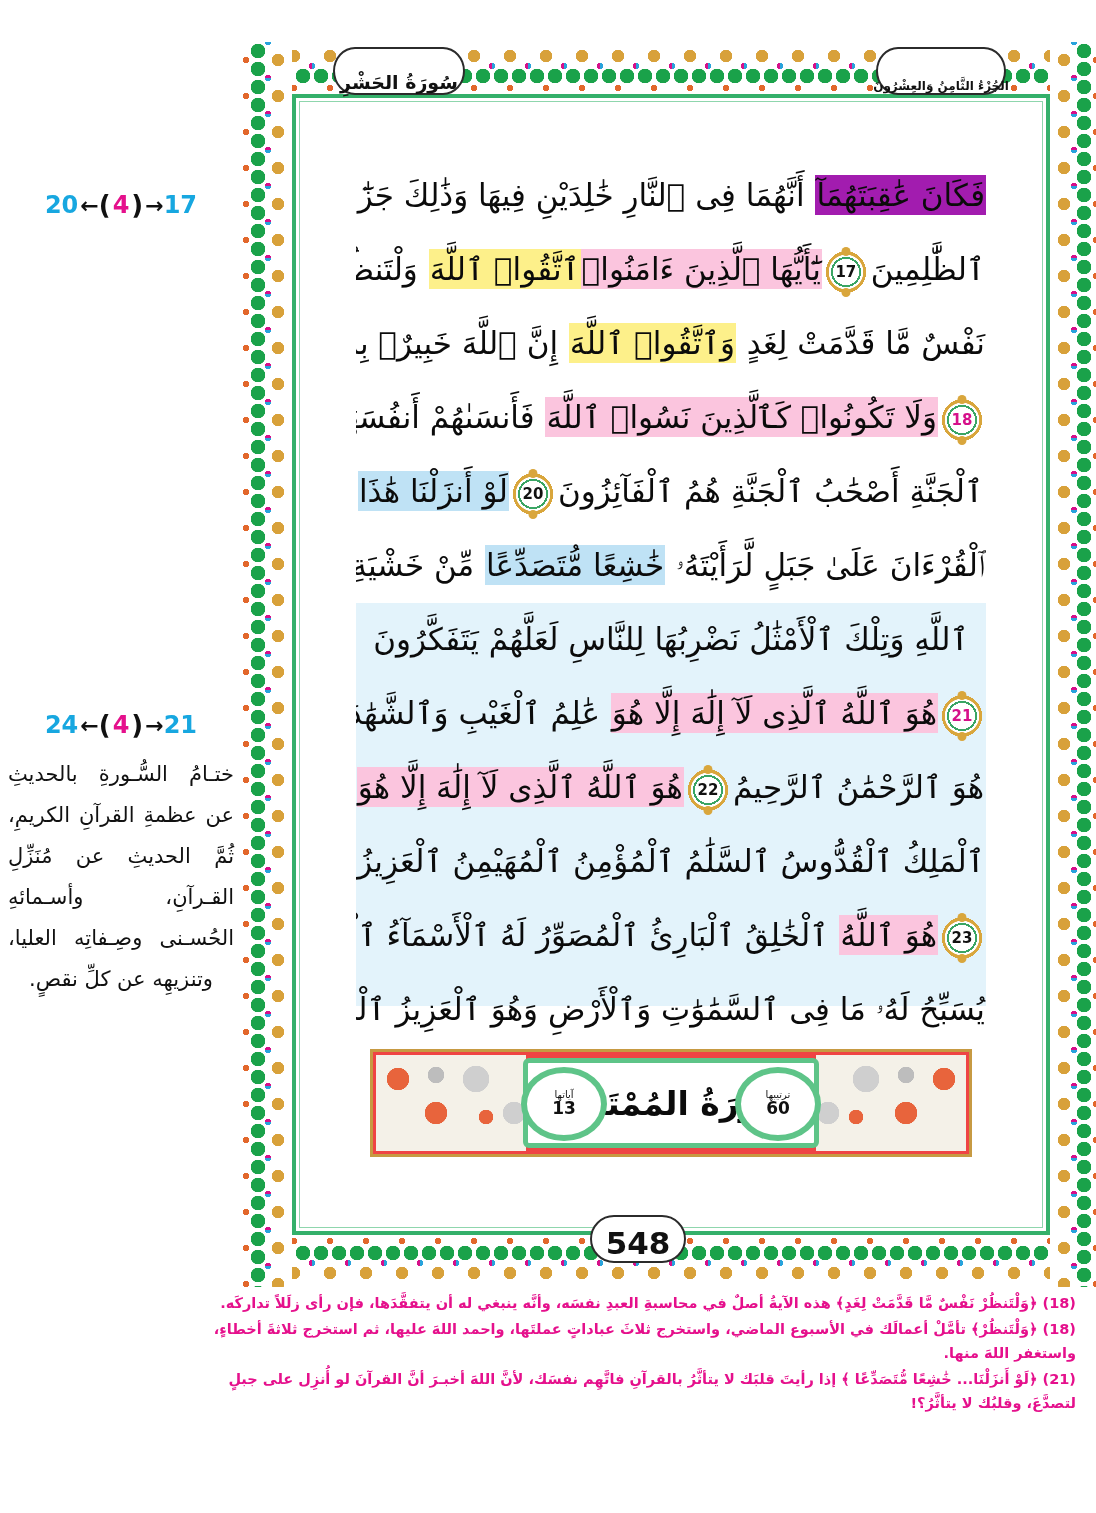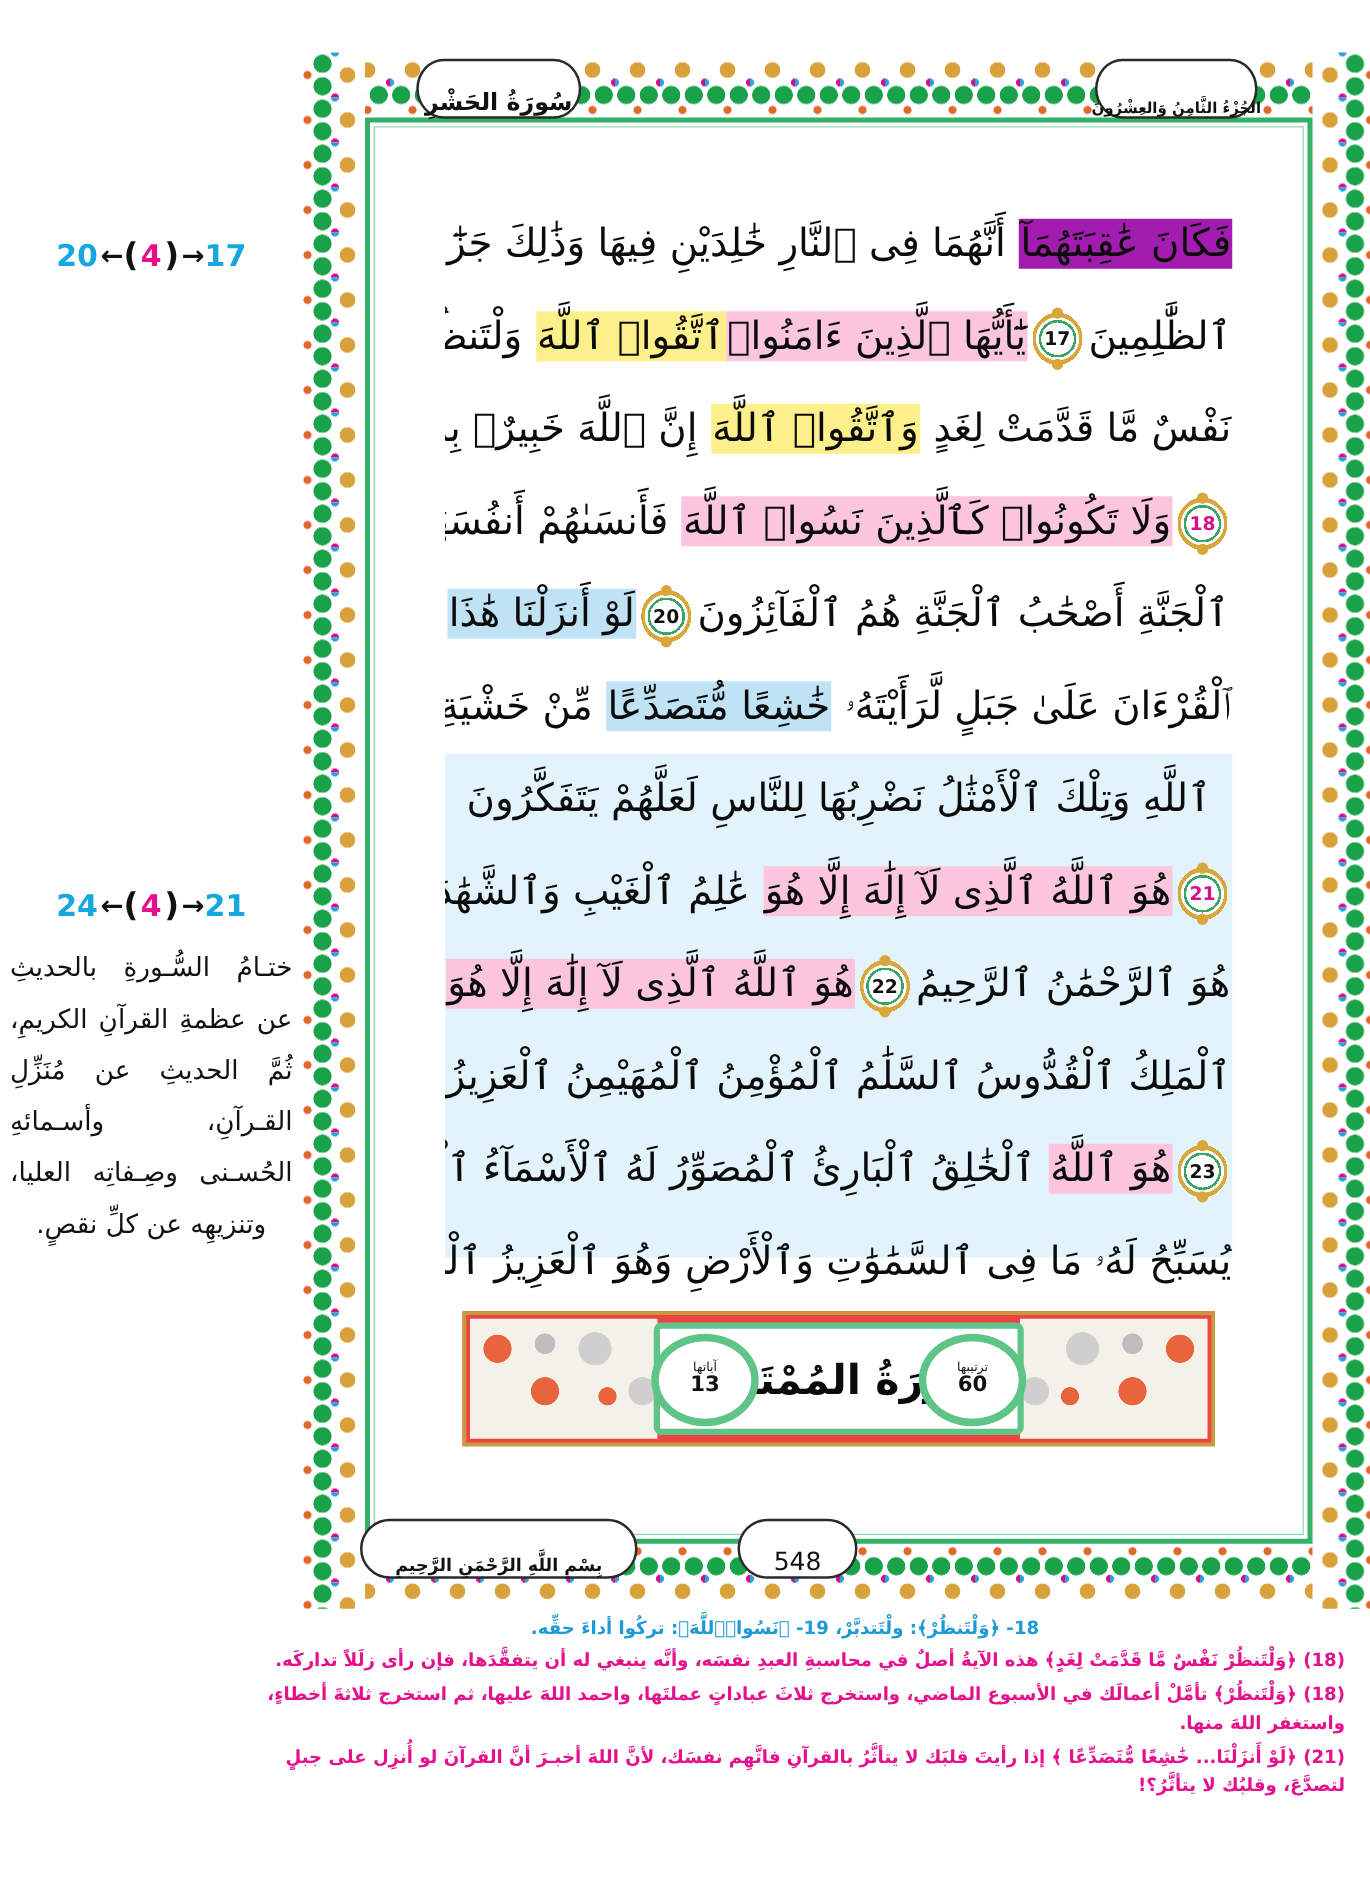--- a/index.html
+++ b/index.html
@@ -81,21 +81,21 @@
     font-weight:bold;color:#111;white-space:nowrap;
   }
   #surah-name-cartouche{left:333px;top:47px;width:128px;height:44px;}
   #surah-name-cartouche span{font-size:19px;}
   #juz-cartouche{left:876px;top:47px;width:126px;height:44px;}
   #juz-cartouche span{font-size:12px;letter-spacing:-.3px;}
 
   #page-number-cartouche{
     left:590px;top:1215px;width:92px;height:44px;border-radius:24px/50%;
   }
-  #page-number-cartouche span{font-size:20px;font-weight:normal;}
+  #page-number-cartouche span{font-size:31px;font-weight:bold;}
   #basmala-cartouche{
     left:288px;top:1215px;width:218px;height:44px;border-radius:24px/50%;
   }
   #basmala-cartouche span{font-size:14px;}
 
   
   .line{
     position:relative;height:74px;line-height:74px;text-align:center;
     direction:rtl;white-space:nowrap;
     font-family:"DejaVu Sans","Liberation Serif",serif;
@@ -273,27 +273,23 @@
             <div class="val">60</div>
           </div>
           <div class="banner-core">
             <span>سُورَةُ المُمْتَحِنَة</span>
           </div>
         </div>
       </div>
     </div>
   </div>
 
-  <div class="cartouche" id="basmala-cartouche">
-    <span>بِسْمِ اللَّهِ الرَّحْمَنِ الرَّحِيمِ</span>
-  </div>
   <div class="cartouche" id="page-number-cartouche">
     <span>548</span>
   </div>
 
   <div class="footnotes" id="footnotes-host">
-      <div class="fn fn-blue">18- ﴿وَلْتَنظُرْ﴾: ولْتَتدبَّرْ، 19- ﴿نَسُوا۟ٱللَّهَ﴾: تركُوا أداءَ حقِّه.</div>
       <div class="fn fn-pink">(18) ﴿وَلْتَنظُرْ نَفْسٌ مَّا قَدَّمَتْ لِغَدٍ﴾ هذه الآيةُ أصلٌ في محاسبةِ العبدِ نفسَه، وأنَّه ينبغي له أن يتفقَّدَها، فإن رأى زلَلاً تداركَه.</div>
       <div class="fn fn-pink">(18) ﴿وَلْتَنظُرْ﴾ تأمَّلْ أعمالَك في الأسبوع الماضي، واستخرج ثلاثَ عباداتٍ عملتَها، واحمد اللهَ عليها، ثم استخرج ثلاثةَ أخطاءٍ، واستغفر اللهَ منها.</div>
       <div class="fn fn-pink">(21) ﴿لَوْ أَنزَلْنَا... خَٰشِعًا مُّتَصَدِّعًا ﴾ إذا رأيتَ قلبَك لا يتأثَّرُ بالقرآنِ فاتَّهِم نفسَك، لأنَّ اللهَ أخبـرَ أنَّ القرآنَ لو أُنزِل على جبلٍ لتصدَّعَ، وقلبُك لا يتأثَّرُ؟!</div>
     </div>
 
 </div>
 
 </body></html>

